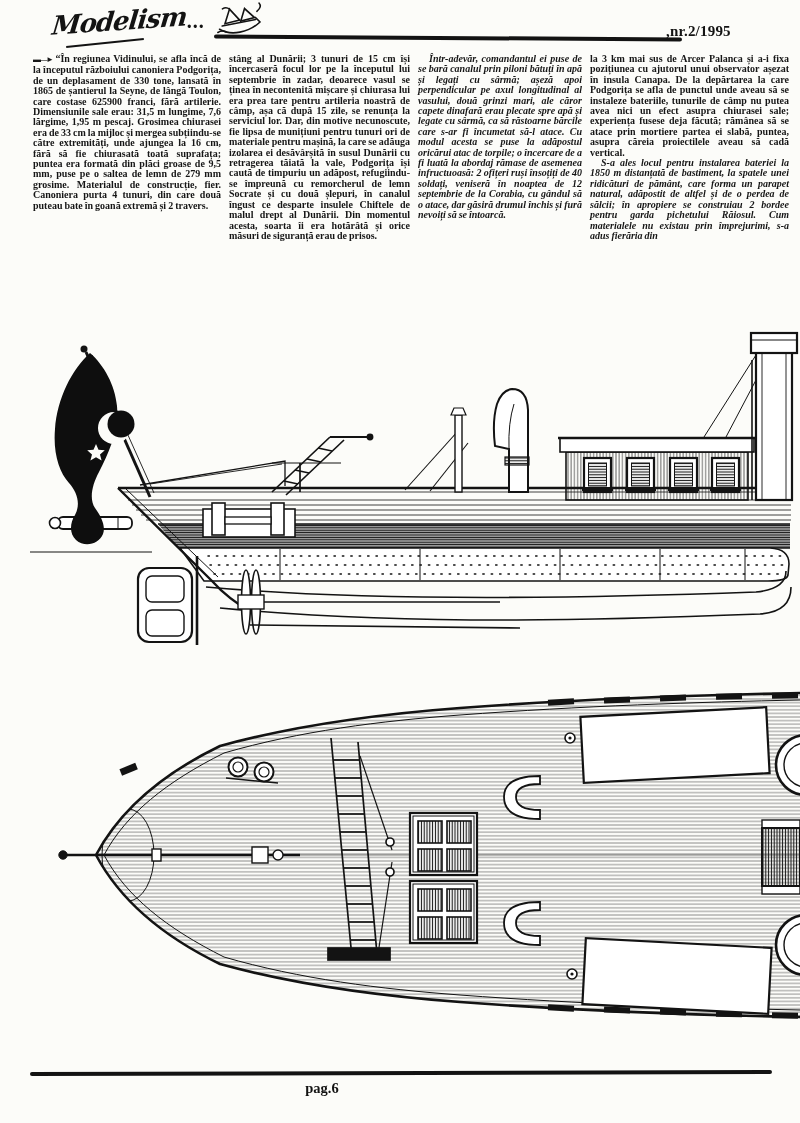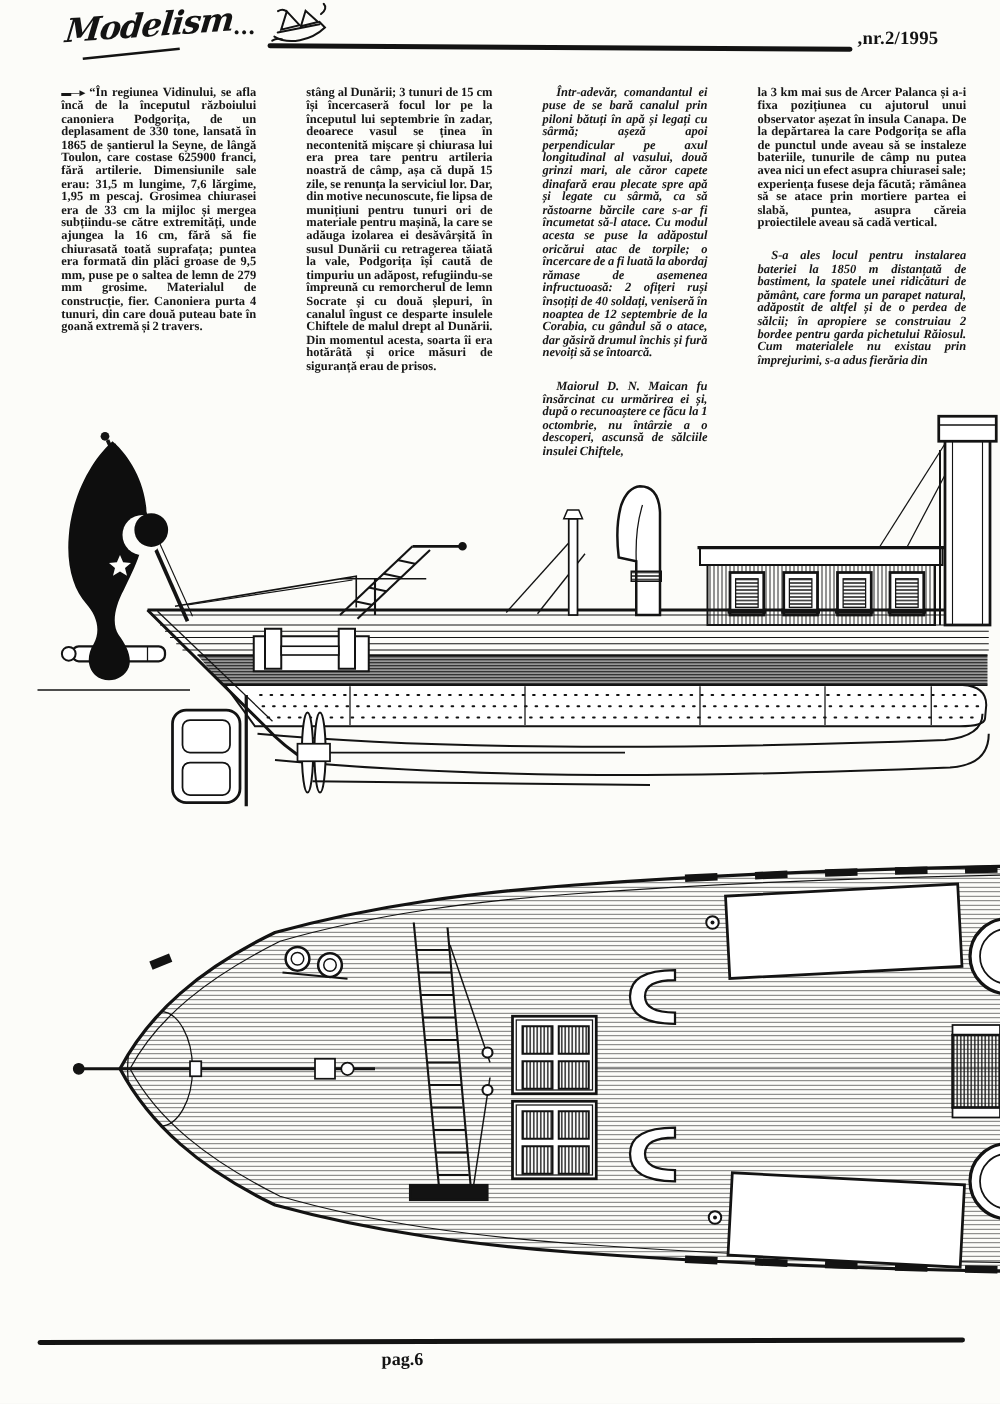--- a/index.html
+++ b/index.html
@@ -8,27 +8,27 @@
         font-family:"Liberation Serif",serif;color:#131313;}
   
   .logo-wrap{position:absolute;left:52px;top:6px;height:40px;white-space:nowrap;}
   .logo-text{display:inline-block;font-family:"DejaVu Serif",serif;font-style:italic;font-weight:bold;
              font-size:26px;transform:rotate(-4deg) skewX(-10deg);letter-spacing:-1px;}
   .logo-dots{display:inline-block;font-weight:bold;font-size:20px;letter-spacing:1px;transform:translateY(-2px);}
   .logo-under{position:absolute;left:14px;top:36px;width:78px;height:2px;background:#131313;transform:rotate(-6deg);}
   .ship-sketch{display:inline-block;vertical-align:top;margin-left:6px;transform:translateY(-2px) rotate(-6deg);}
   .masthead-rule{position:absolute;left:214px;top:36px;width:468px;height:4px;background:#131313;
                  border-radius:2px;transform:rotate(0.35deg);}
-  .issue{position:absolute;left:686px;top:23px;font-size:15px;font-weight:bold;letter-spacing:0.2px;}
+  .issue{position:absolute;left:666px;top:23px;font-size:15px;font-weight:bold;letter-spacing:0.2px;}
   
   .text-block{position:absolute;left:33px;top:54px;width:756px;display:grid;
               grid-template-columns:188px 181px 164px 199px;column-gap:8px;
               font-size:10px;line-height:10.4px;font-weight:bold;text-align:justify;
               word-spacing:-0.5px;color:#161616;}
-  .para{margin:16px;}
+  .para{margin:0;}
   .para.indent{text-indent:11px;font-style:italic;}
   .lead-arrow{font-size:8px;letter-spacing:-1.5px;margin-right:3px;}
   
   .fig{position:absolute;left:0;pointer-events:none;}
   
   .footer-rule{position:absolute;left:30px;top:1071px;width:742px;height:3.5px;background:#131313;
                transform:rotate(-0.15deg);border-radius:2px;}
   .page-number{position:absolute;left:0;top:1080px;width:644px;text-align:center;
                font-size:14.5px;font-weight:bold;}
 </style>
@@ -57,21 +57,20 @@
 
   <main class="text-block">
     <div class="col">
         <p class="para"><span class="lead-arrow">▬―►</span>“În regiunea Vidinului, se afla încă de la începutul războiului canoniera <b>Podgorița</b>, de un deplasament de 330 tone, lansată în 1865 de șantierul la Seyne, de lângă Toulon, care costase 625900 franci, fără artilerie. Dimensiunile sale erau: 31,5 m lungime, 7,6 lărgime, 1,95 m pescaj. Grosimea chiurasei era de 33 cm la mijloc și mergea subțiindu-se către extremități, unde ajungea la 16 cm, fără să fie chiurasată toată suprafața; puntea era formată din plăci groase de 9,5 mm, puse pe o saltea de lemn de 279 mm grosime. Materialul de construcție, fier. Canoniera purta 4 tunuri, din care două puteau bate în goană extremă și 2 travers.</p>
       </div>
     <div class="col">
         <p class="para">stâng al Dunării; 3 tunuri de 15 cm își încercaseră focul lor pe la începutul lui septembrie în zadar, deoarece vasul se ținea în necontenită mișcare și chiurasa lui era prea tare pentru artileria noastră de câmp, așa că după 15 zile, se renunța la serviciul lor. Dar, din motive necunoscute, fie lipsa de munițiuni pentru tunuri ori de materiale pentru mașină, la care se adăuga izolarea ei desăvârșită în susul Dunării cu retragerea tăiată la vale, <b>Podgorița</b> își caută de timpuriu un adăpost, refugiindu-se împreună cu remorcherul de lemn <b>Socrate</b> și cu două șlepuri, în canalul îngust ce desparte insulele Chiftele de malul drept al Dunării. Din momentul acesta, soarta îi era hotărâtă și orice măsuri de siguranță erau de prisos.</p>
       </div>
     <div class="col">
         <p class="para indent">Într-adevăr, comandantul ei puse de se bară canalul prin piloni bătuți în apă și legați cu sârmă; așeză apoi perpendicular pe axul longitudinal al vasului, două grinzi mari, ale căror capete dinafară erau plecate spre apă și legate cu sârmă, ca să răstoarne bărcile care s-ar fi încumetat să-l atace. Cu modul acesta se puse la adăpostul oricărui atac de torpile; o încercare de a fi luată la abordaj rămase de asemenea infructuoasă: 2 ofițeri ruși însoțiți de 40 soldați, veniseră în noaptea de 12 septembrie de la Corabia, cu gândul să o atace, dar găsiră drumul închis și fură nevoiți să se întoarcă.</p>
-        <p class="para indent">Maiorul D. N. Maican fu însărcinat cu urmărirea ei și, după o recunoaștere ce făcu la 1 octombrie, nu întârzie a o descoperi, ascunsă de sălciile insulei Chiftele,</p>
       </div>
     <div class="col">
         <p class="para">la 3 km  mai sus de Arcer Palanca și a-i fixa pozițiunea cu ajutorul unui observator așezat în insula Canapa. De la depărtarea la care <b>Podgorița</b> se afla de punctul unde aveau să se instaleze bateriile, tunurile de câmp nu putea avea nici un efect asupra chiurasei sale; experiența fusese deja făcută; rămânea să se atace prin mortiere partea ei slabă, puntea, asupra căreia  proiectilele aveau să cadă vertical.</p>
         <p class="para indent">S-a ales locul pentru instalarea bateriei la 1850 m distanțată de bastiment, la spatele unei ridicături de pământ, care forma un parapet natural, adăpostit de altfel și de o perdea de sălcii; în apropiere se construiau 2 bordee pentru garda pichetului Răiosul. Cum materialele nu existau prin împrejurimi, s-a adus fierăria din</p>
       </div>
   </main>
 
   <svg class="fig" style="top:325px" width="800" height="340" viewBox="0 0 800 340">
     <defs>
       <pattern id="bandH" width="6" height="2.4" patternUnits="userSpaceOnUse">

